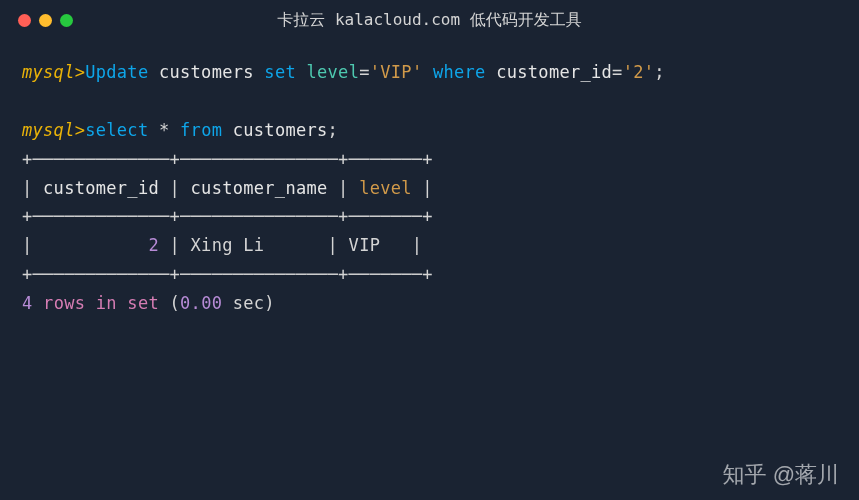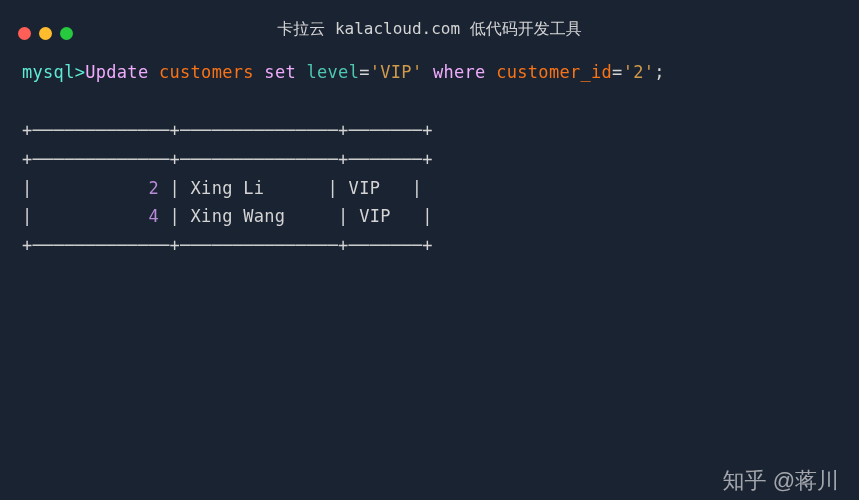--- a/index.html
+++ b/index.html
@@ -8,21 +8,21 @@
       width: 859px;
       height: 500px;
       font-family: 'Menlo', 'Monaco', 'Consolas', monospace;
       font-size: 17px;
       overflow: hidden;
       border-radius: 12px;
     }
     .titlebar {
       height: 40px;
       display: flex;
-      align-items: flex-end;
+      align-items: center;
       padding: 0 18px;
       position: relative;
     }
     .dots {
       display: flex;
       gap: 8px;
     }
     .dot {
       width: 13px;
       height: 13px;
@@ -37,37 +37,37 @@
       transform: translateX(-50%);
       color: #d4d4d4;
       font-size: 16px;
     }
     .terminal {
       padding: 18px 22px;
       color: #d4d4d4;
       line-height: 1.7;
       letter-spacing: 0.3px;
     }
-    .prompt { color: #5eead4; }
-    .kw-blue { color: #f0abfc; }
-    .kw-green { color: #f97316; }
+    .prompt { color: #eab308; font-style: italic; }
+    .kw-blue { color: #0ea5e9; }
+    .kw-green { color: #e5e5e5; }
     .kw-teal { color: #4ec9b0; }
     .str { color: #d19a4a; }
     .num { color: #b78bd6; }
     .pink { color: #d67db4; }
     .white { color: #d4d4d4; }
     .star { color: #d4d4d4; }
     pre {
       font-family: inherit;
       white-space: pre;
       color: #d4d4d4;
     }
     .watermark {
       position: absolute;
-      bottom: 4px;
+      bottom: 10px;
       right: 20px;
       color: rgba(255,255,255,0.6);
       font-family: sans-serif;
       font-size: 22px;
       font-weight: normal;
     }
   </style>
 </head>
 <body>
 
@@ -78,22 +78,28 @@
     <div class="dot green"></div>
   </div>
   <div class="title">卡拉云 kalacloud.com 低代码开发工具</div>
 </div>
 
 <div class="terminal">
   <div>
     <span class="prompt">mysql&gt;</span><span class="kw-blue">Update</span> <span class="kw-green">customers</span> <span class="kw-blue">set</span> <span class="kw-teal">level</span><span class="white">=</span><span class="str">'VIP'</span> <span class="kw-blue">where</span> <span class="kw-green">customer_id</span><span class="white">=</span><span class="str">'2'</span><span class="white">;</span>
   </div>
   <div>&nbsp;</div>
+  <div>
+    <span class="prompt">mysql&gt;</span><span class="kw-blue">select</span> <span class="star">*</span> <span class="kw-blue">from</span> <span class="kw-green">customers</span><span class="white">;</span>
+  </div>
   <pre>+─────────────+───────────────+───────+</pre>
+  <pre><span>| </span><span class="kw-green">customer_id</span><span> | </span><span class="kw-green">customer_name</span><span> | </span><span class="str">level</span><span> |</span></pre>
   <pre>+─────────────+───────────────+───────+</pre>
   <div id="table-rows">
       <pre><span>|           </span><span class="num">2</span><span> | </span><span>Xing Li     </span><span> | </span><span>VIP  </span><span> |</span></pre>
-      <pre><span>|           </span><span class="num">4</span><span> | </span><span>Xing Wang    </span><span> | </span><span>VIP  </span><span> |</span></pre>
     </div>
   <pre>+─────────────+───────────────+───────+</pre>
+  <div>
+    <span class="num">4</span> <span class="pink">rows in set</span> <span class="white">(</span><span class="num">0.00</span><span class="white"> sec)</span>
+  </div>
 </div>
 
 <div class="watermark">知乎 @蒋川</div>
 
 </body></html>

